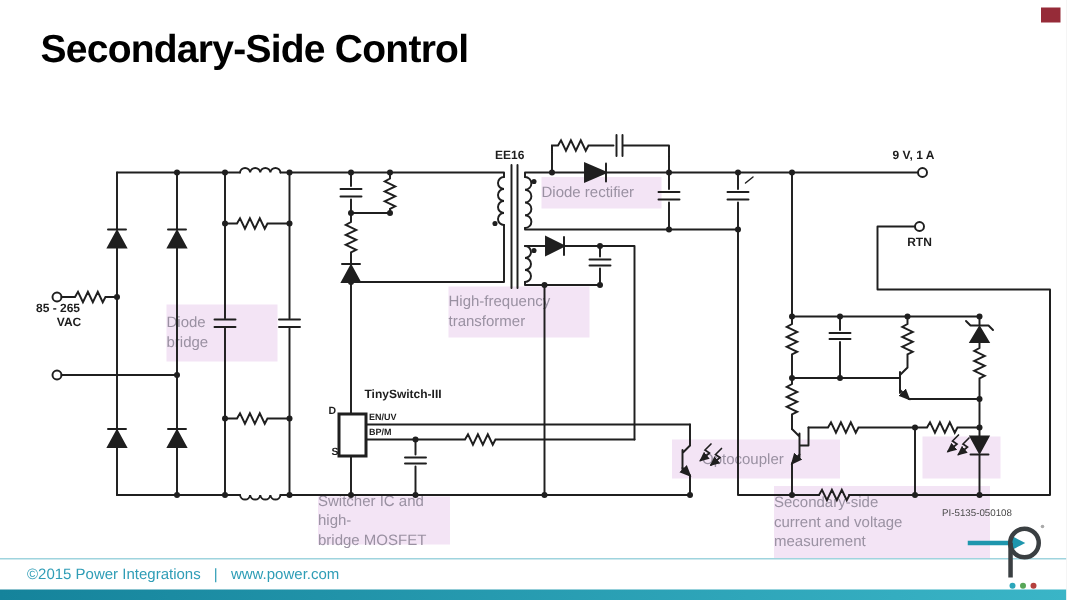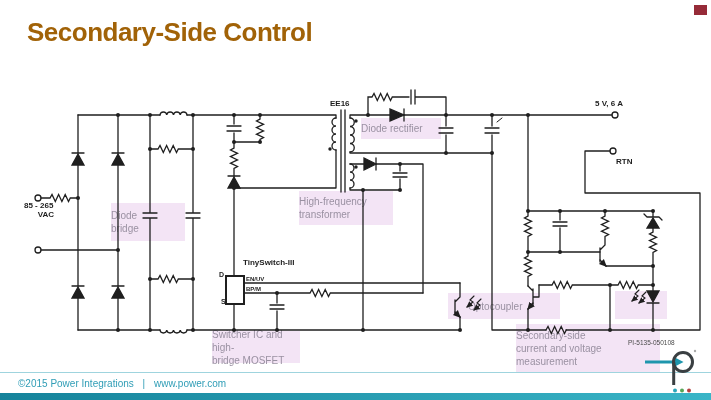--- a/index.html
+++ b/index.html
@@ -4,21 +4,21 @@
 <style>
   html,body{margin:0;padding:0;background:#ffffff;}
   #slide{
     position:relative;width:711px;height:400px;background:#ffffff;
     font-family:"Liberation Sans",sans-serif;overflow:hidden;
     outline:1px solid #d6d6d6;
   }
   
   #title{
     position:absolute;left:27px;top:17px;font-size:26px;font-weight:bold;
-    color:#a16207;letter-spacing:-0.5px;white-space:nowrap;
+    color:#000000;letter-spacing:-0.5px;white-space:nowrap;
   }
   #accent-square{position:absolute;left:694px;top:5px;width:13px;height:10px;background:#962b38;}
   
   .callout{
     position:absolute;background:#f3e4f5;color:#9a91a2;font-size:10px;
     text-align:left;line-height:13px;z-index:1;display:flex;
     flex-direction:column;justify-content:center;
   }
   
   .ann{position:absolute;font-weight:bold;color:#1d1d1d;z-index:3;white-space:nowrap;}
@@ -242,22 +242,22 @@
       <circle cx="653" cy="266" r="2"></circle>
         <circle cx="653" cy="285" r="2"></circle>
         <circle cx="653" cy="330" r="2"></circle>
       <circle cx="460" cy="330" r="2"></circle>
     </g>
   </svg>
 
   <span class="ann sz8" style="left:24px;top:201px;width:44px;">85 - 265</span>
   <span class="ann sz8" style="left:24px;top:210px;width:44px;text-align:center;">VAC</span>
   <span class="ann sz8" style="left:330px;top:99px;width:30px;text-align:left;">EE16</span>
-  <span class="ann sz8" style="left:586px;top:99px;width:46px;text-align:center;">5 V, 6 A</span>
-  <span class="ann sz8" style="left:616px;top:157px;width:36px;text-align:left;">RTN</span>
+  <span class="ann sz8" style="left:586px;top:99px;width:46px;text-align:center;">9 V, 1 A</span>
+  <span class="ann sz8" style="left:595px;top:157px;width:36px;text-align:center;">RTN</span>
   <span class="ann sz8" style="left:243px;top:258px;">TinySwitch-III</span>
   <span class="ann sz7" style="left:219px;top:271px;">D</span>
   <span class="ann sz7" style="left:221px;top:298px;">S</span>
   <span class="ann sz6" style="left:246px;top:275.5px;">EN/UV</span>
   <span class="ann sz6" style="left:246px;top:286px;">BP/M</span>
   <span id="part-number">PI-5135-050108</span>
 
   <div id="footer-line"></div>
   <div id="footer">
     <span>©2015 Power Integrations</span>

